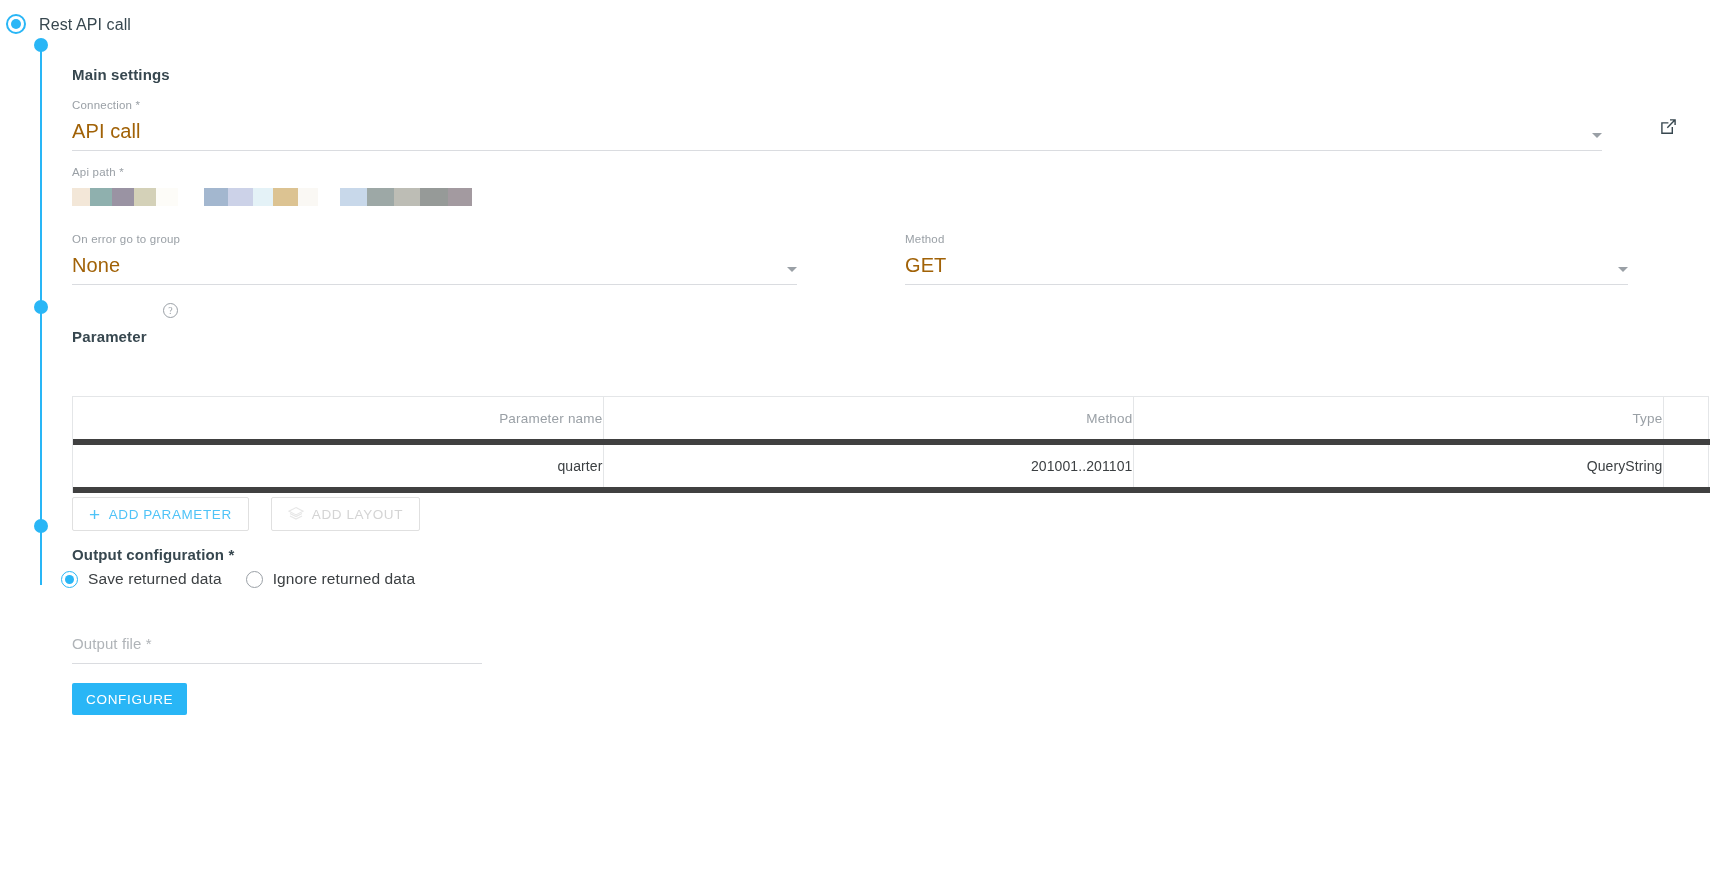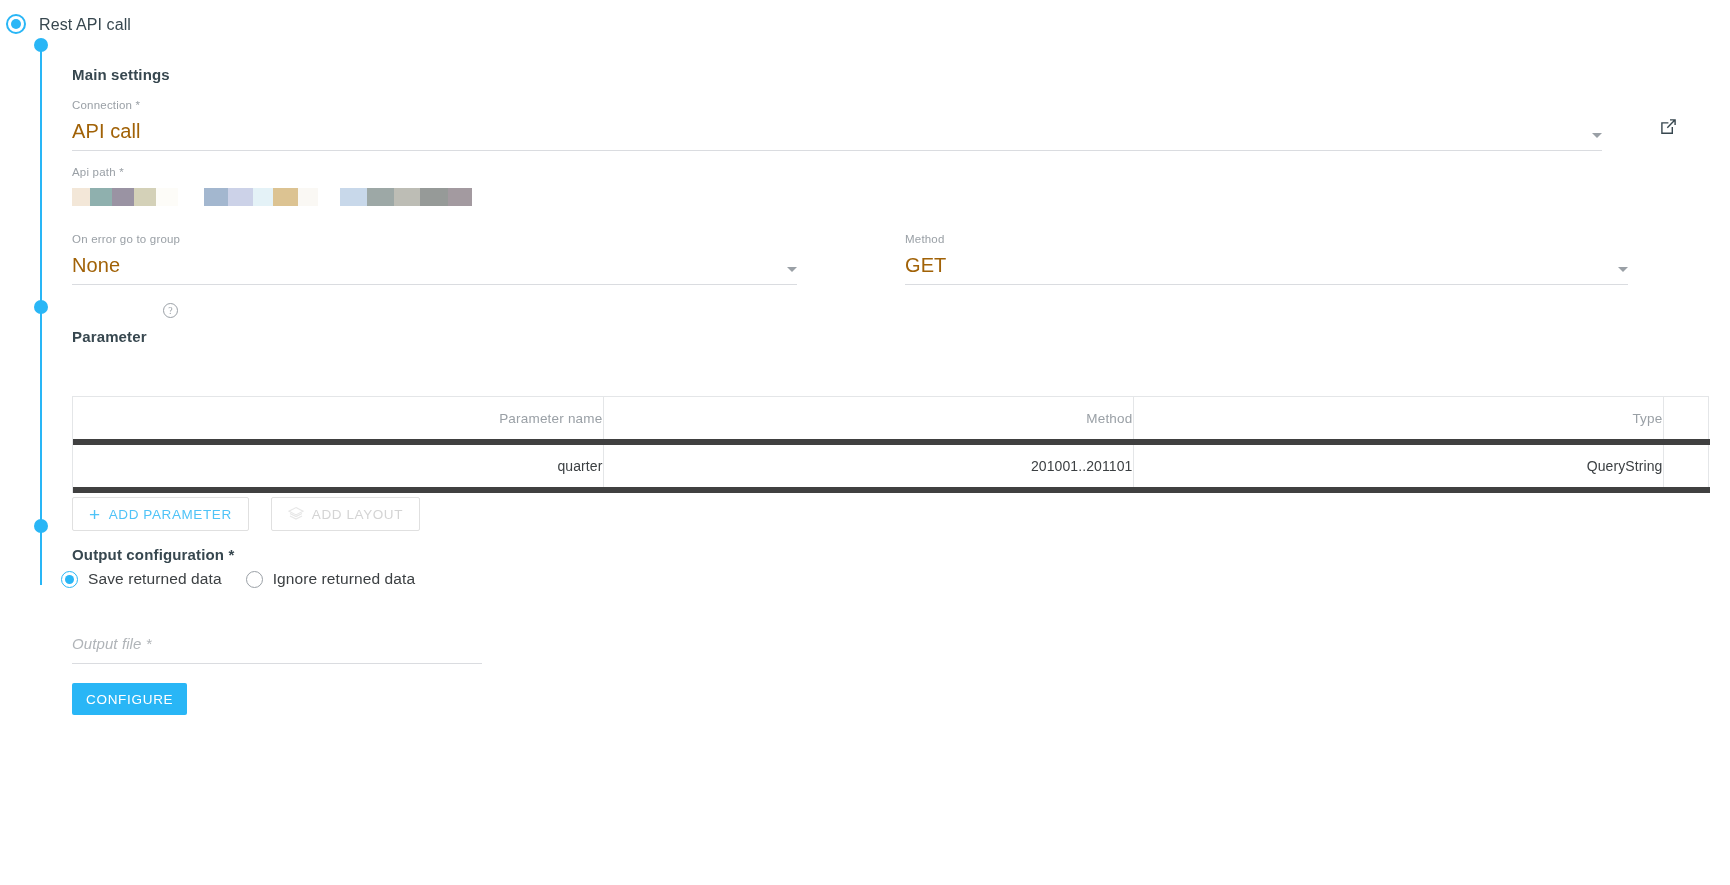--- a/index.html
+++ b/index.html
@@ -134,21 +134,21 @@
     width: 0; height: 0;
     border-left: 5px solid transparent;
     border-right: 5px solid transparent;
     border-top: 5px solid #9aa0a6;
   }
 
   #f-connection { left: 72px; top: 98px; width: 1530px; }
   #f-apipath    { left: 72px; top: 165px; width: 1530px; }
   #f-onerror    { left: 72px; top: 232px; width: 725px; }
   #f-method     { left: 905px; top: 232px; width: 723px; }
-  #f-outputfile { left: 72px; top: 633px; width: 410px; font-style: italic; }
+  #f-outputfile { left: 72px; top: 633px; width: 410px; }
 
   
   .redact-row {
     display: flex;
     height: 18px;
     margin-top: 9px;
     align-items: stretch;
   }
   .redact-row span { display: block; height: 100%; }
 

